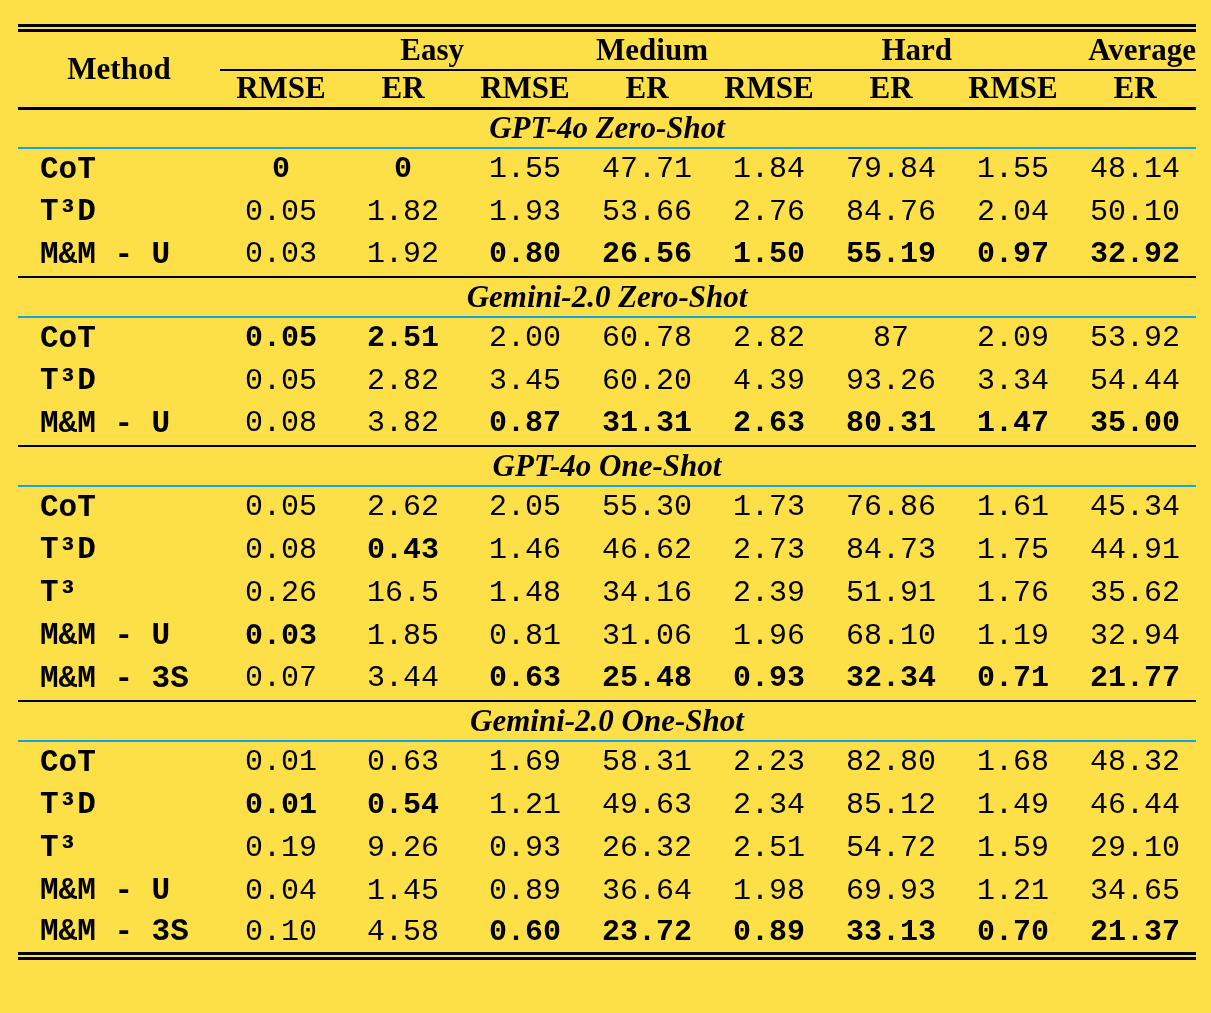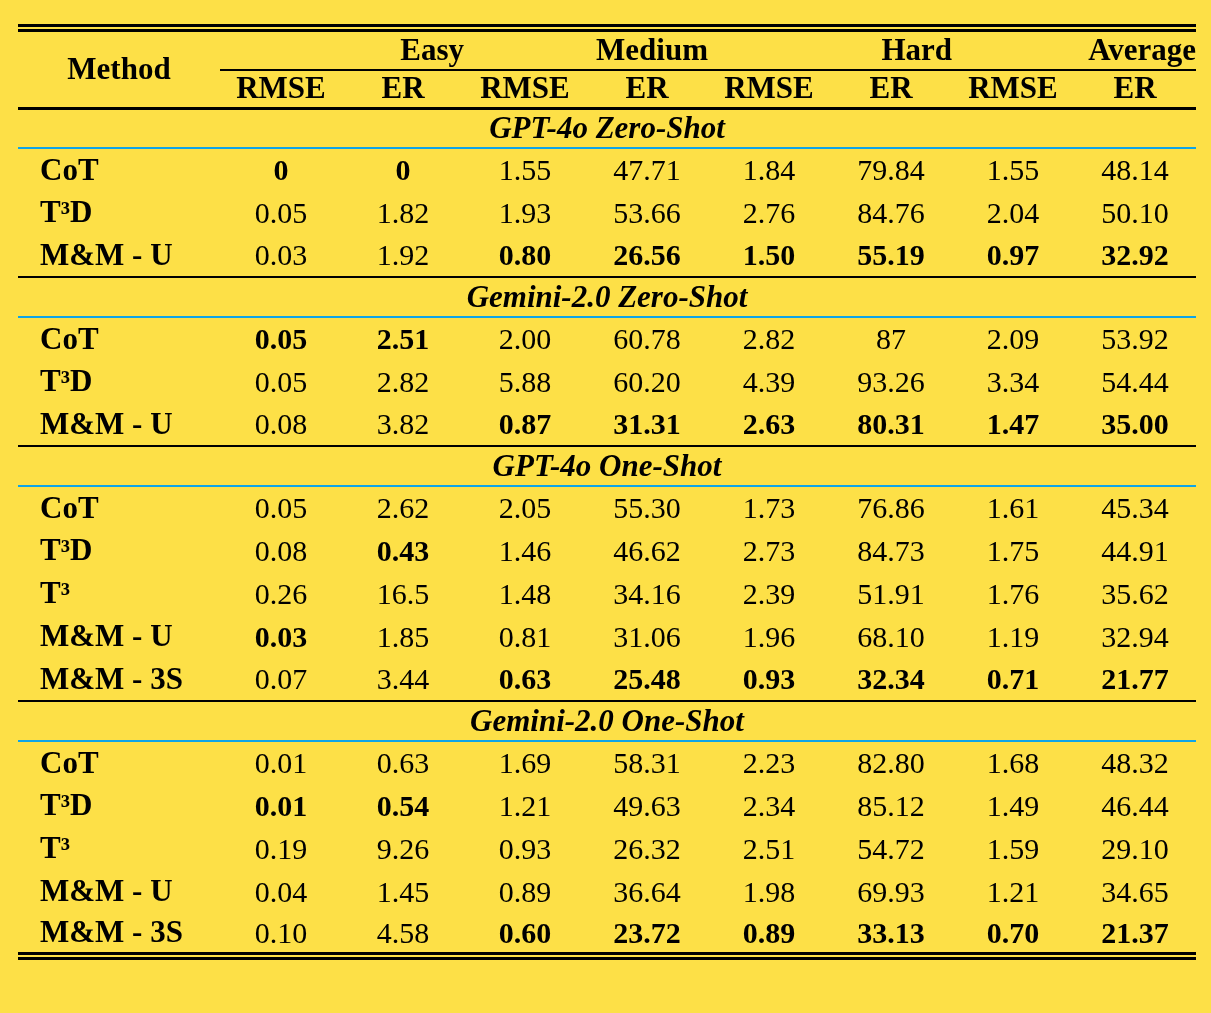--- a/index.html
+++ b/index.html
@@ -29,21 +29,21 @@
   col.c-num { width: 122px; }
 
   th, td {
     padding: 0;
     vertical-align: middle;
     white-space: nowrap;
   }
   tr.header-top { height: 42px; }
   tr.header-sub { height: 38px; margin-top: 28px; }
   tr.section-row { height: 40px; }
-  tr.data-row { height: 43px; }
+  tr.data-row { height: 43px; font-family: Liberation Mono, monospace; }
 
   th.method-head {
     text-align: center;
     font-weight: 700;
     border-bottom: 3px solid #000;
   }
   th.group {
     text-align: right;
     font-weight: 700;
     border-bottom: 2px solid #000;
@@ -155,21 +155,21 @@
       <td class="num">60.78</td>
       <td class="num">2.82</td>
       <td class="num">87</td>
       <td class="num">2.09</td>
       <td class="num">53.92</td>
     </tr>
     <tr class="data-row">
       <td class="method">T³D</td>
       <td class="num">0.05</td>
       <td class="num">2.82</td>
-      <td class="num">5.88</td>
+      <td class="num">3.45</td>
       <td class="num">60.20</td>
       <td class="num">4.39</td>
       <td class="num">93.26</td>
       <td class="num">3.34</td>
       <td class="num">54.44</td>
     </tr>
     <tr class="data-row">
       <td class="method">M&amp;M - U</td>
       <td class="num">0.08</td>
       <td class="num">3.82</td>

